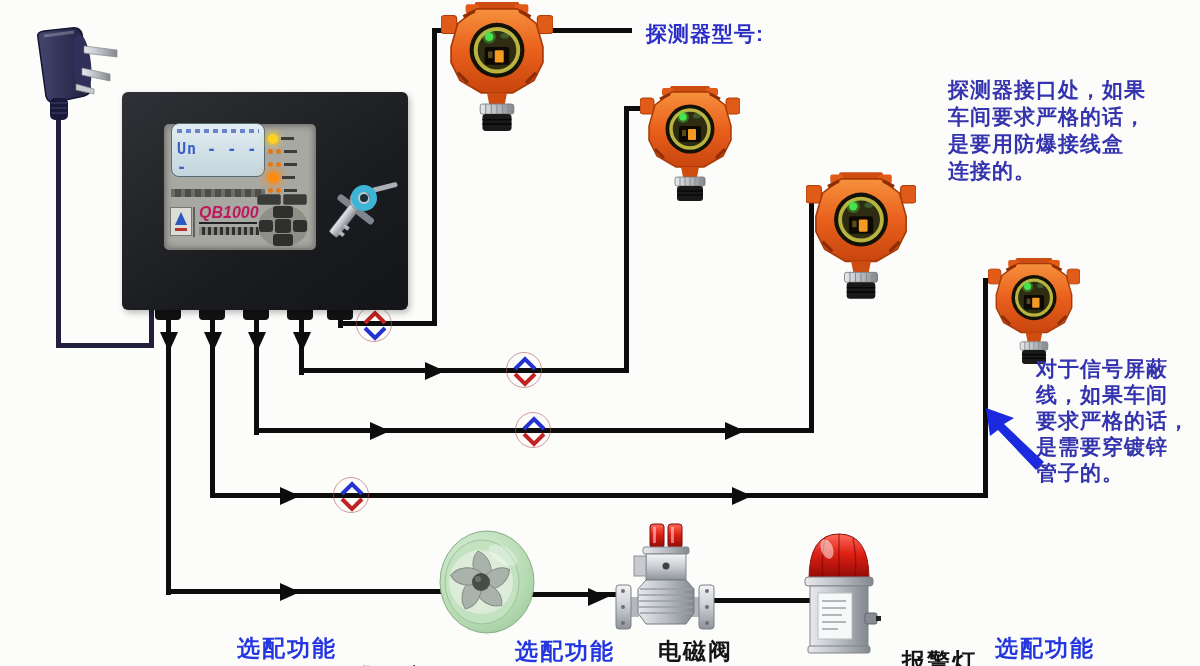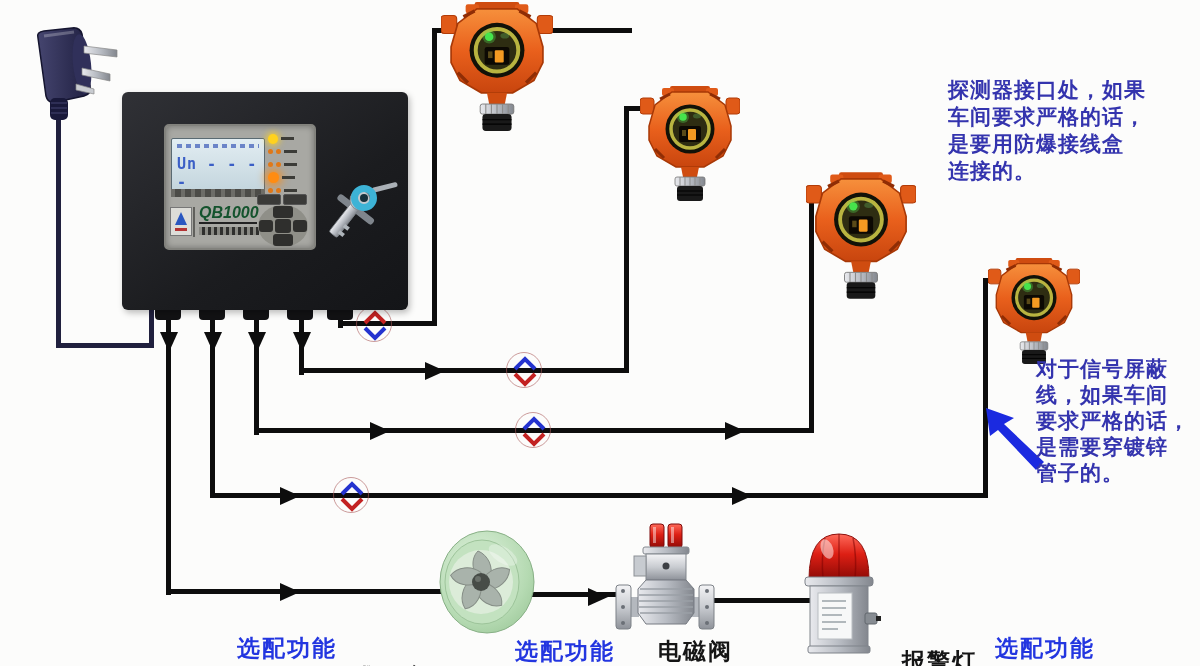--- a/index.html
+++ b/index.html
@@ -13,37 +13,37 @@
         border-right:9px solid transparent;border-top:20px solid #0d0d0d;}
   .jn{position:absolute;width:36px;height:36px;border-radius:50%;
       border:1px solid rgba(170,90,90,.6);box-sizing:border-box;}
   .jn svg{position:absolute;left:0;top:0;}
   .panel-box{position:absolute;left:122px;top:92px;width:286px;height:218px;border-radius:6px;
              background:linear-gradient(145deg,#303136,#1b1c1f 60%,#141518);
              box-shadow:2px 3px 6px rgba(0,0,0,.25);}
   .gland{position:absolute;width:26px;height:16px;background:#121214;border-radius:4px;}
   .panel-face{position:absolute;left:164px;top:124px;width:148px;height:122px;background:#a8a8a3;
               border:2px solid #82827d;border-radius:5px;box-shadow:inset 0 0 6px rgba(0,0,0,.35);}
-  .lcd{position:absolute;left:171px;top:138px;width:92px;height:52px;border:1px solid #5a6a72;
-       background:linear-gradient(#e2edf2,#c3d5dd);border-radius:2px;overflow:hidden;}
+  .lcd{position:absolute;left:171px;top:123px;width:92px;height:52px;border:1px solid #5a6a72;
+       background:linear-gradient(#e2edf2,#c3d5dd);border-radius:8px;overflow:hidden;}
   .lcd-topline{margin:5px 5px 0 5px;height:4px;
        background:repeating-linear-gradient(90deg,#6b84c8 0 5px,transparent 5px 9px);}
   .lcd-main{margin:7px 0 0 5px;font-family:"DejaVu Sans Mono",monospace;font-size:15px;
        font-weight:bold;color:#3b5fc6;letter-spacing:1px;}
   .lcd-strip{position:absolute;left:171px;top:189px;width:94px;height:8px;background:#4c4c48;
        background-image:repeating-linear-gradient(90deg,#6d6d68 0 4px,transparent 4px 10px);}
   .leds{position:absolute;left:268px;top:134px;width:42px;}
   .led-row{display:flex;align-items:center;gap:3px;margin-bottom:4px;height:9px;}
   .l-y{width:10px;height:10px;border-radius:50%;background:#ffd21e;box-shadow:0 0 6px 2px rgba(255,210,30,.75);}
   .l-s{width:5px;height:5px;border-radius:50%;background:#e07818;}
   .l-o{width:11px;height:11px;border-radius:50%;background:#ff8c12;box-shadow:0 0 9px 3px rgba(255,140,18,.85);}
   .dash{width:13px;height:3px;background:#3c3c38;}
   .pbtn{position:absolute;width:22px;height:9px;background:#3a3a38;border-radius:2px;border:1px solid #555;}
   .divider{position:absolute;left:193px;top:207px;width:2px;height:30px;background:#60605c;}
-  .qb{position:absolute;left:199px;top:204px;font-size:16px;font-weight:bold;font-style:italic;color:#14532d;}
+  .qb{position:absolute;left:199px;top:204px;font-size:16px;font-weight:bold;font-style:italic;color:#be185d;}
   .qb-line{position:absolute;left:199px;top:222px;width:58px;height:2px;background:#222;}
   .qb-strip{position:absolute;left:199px;top:227px;width:60px;height:8px;background:#2f2f2d;
        background-image:repeating-linear-gradient(90deg,#8a8a84 0 3px,transparent 3px 6px);}
   .navpad{position:absolute;left:258px;top:205px;width:50px;height:42px;background:#8f8f88;border-radius:50%;}
   .nbtn{position:absolute;background:#2f2f2d;border-radius:3px;}
   .lbl{position:absolute;font-weight:bold;letter-spacing:2px;}
   .lbl-blue{color:#2336e0;font-size:23px;}
   .lbl-black{color:#151515;font-size:23px;}
   .note{position:absolute;color:#3434ae;font-weight:bold;font-size:21px;line-height:27px;
         white-space:pre-line;letter-spacing:1px;}
@@ -320,20 +320,21 @@
     <rect x="21" y="66" width="34" height="46" fill="#f7f8f8" stroke="#b9bec2"></rect>
     <path d="M25,74 H49 M25,81 H49 M25,88 H45 M25,95 H49 M25,102 H41" stroke="#9aa2a8" stroke-width="1.5"></path>
     <rect x="68" y="86" width="12" height="11" rx="2" fill="#878c92" stroke="#63686e"></rect>
     <rect x="79" y="89" width="5" height="5" fill="#222"></rect>
   </svg>
 
   <svg class="dev" style="left:982px;top:400px;" width="66" height="74" viewBox="0 0 66 74">
     <polygon points="4,8 32,18 22,24 62,62 54,70 16,30 8,36" fill="#1b2ae0"></polygon>
   </svg>
 
+  <div class="model-lbl">探测器型号:</div>
   <div class="note" style="left:948px;top:76px;width:260px;">探测器接口处，如果
 车间要求严格的话，
 是要用防爆接线盒
 连接的。</div>
   <div class="note" style="left:1036px;top:356px;width:180px;line-height:26px;">对于信号屏蔽
 线，如果车间
 要求严格的话，
 是需要穿镀锌
 管子的。</div>
 

